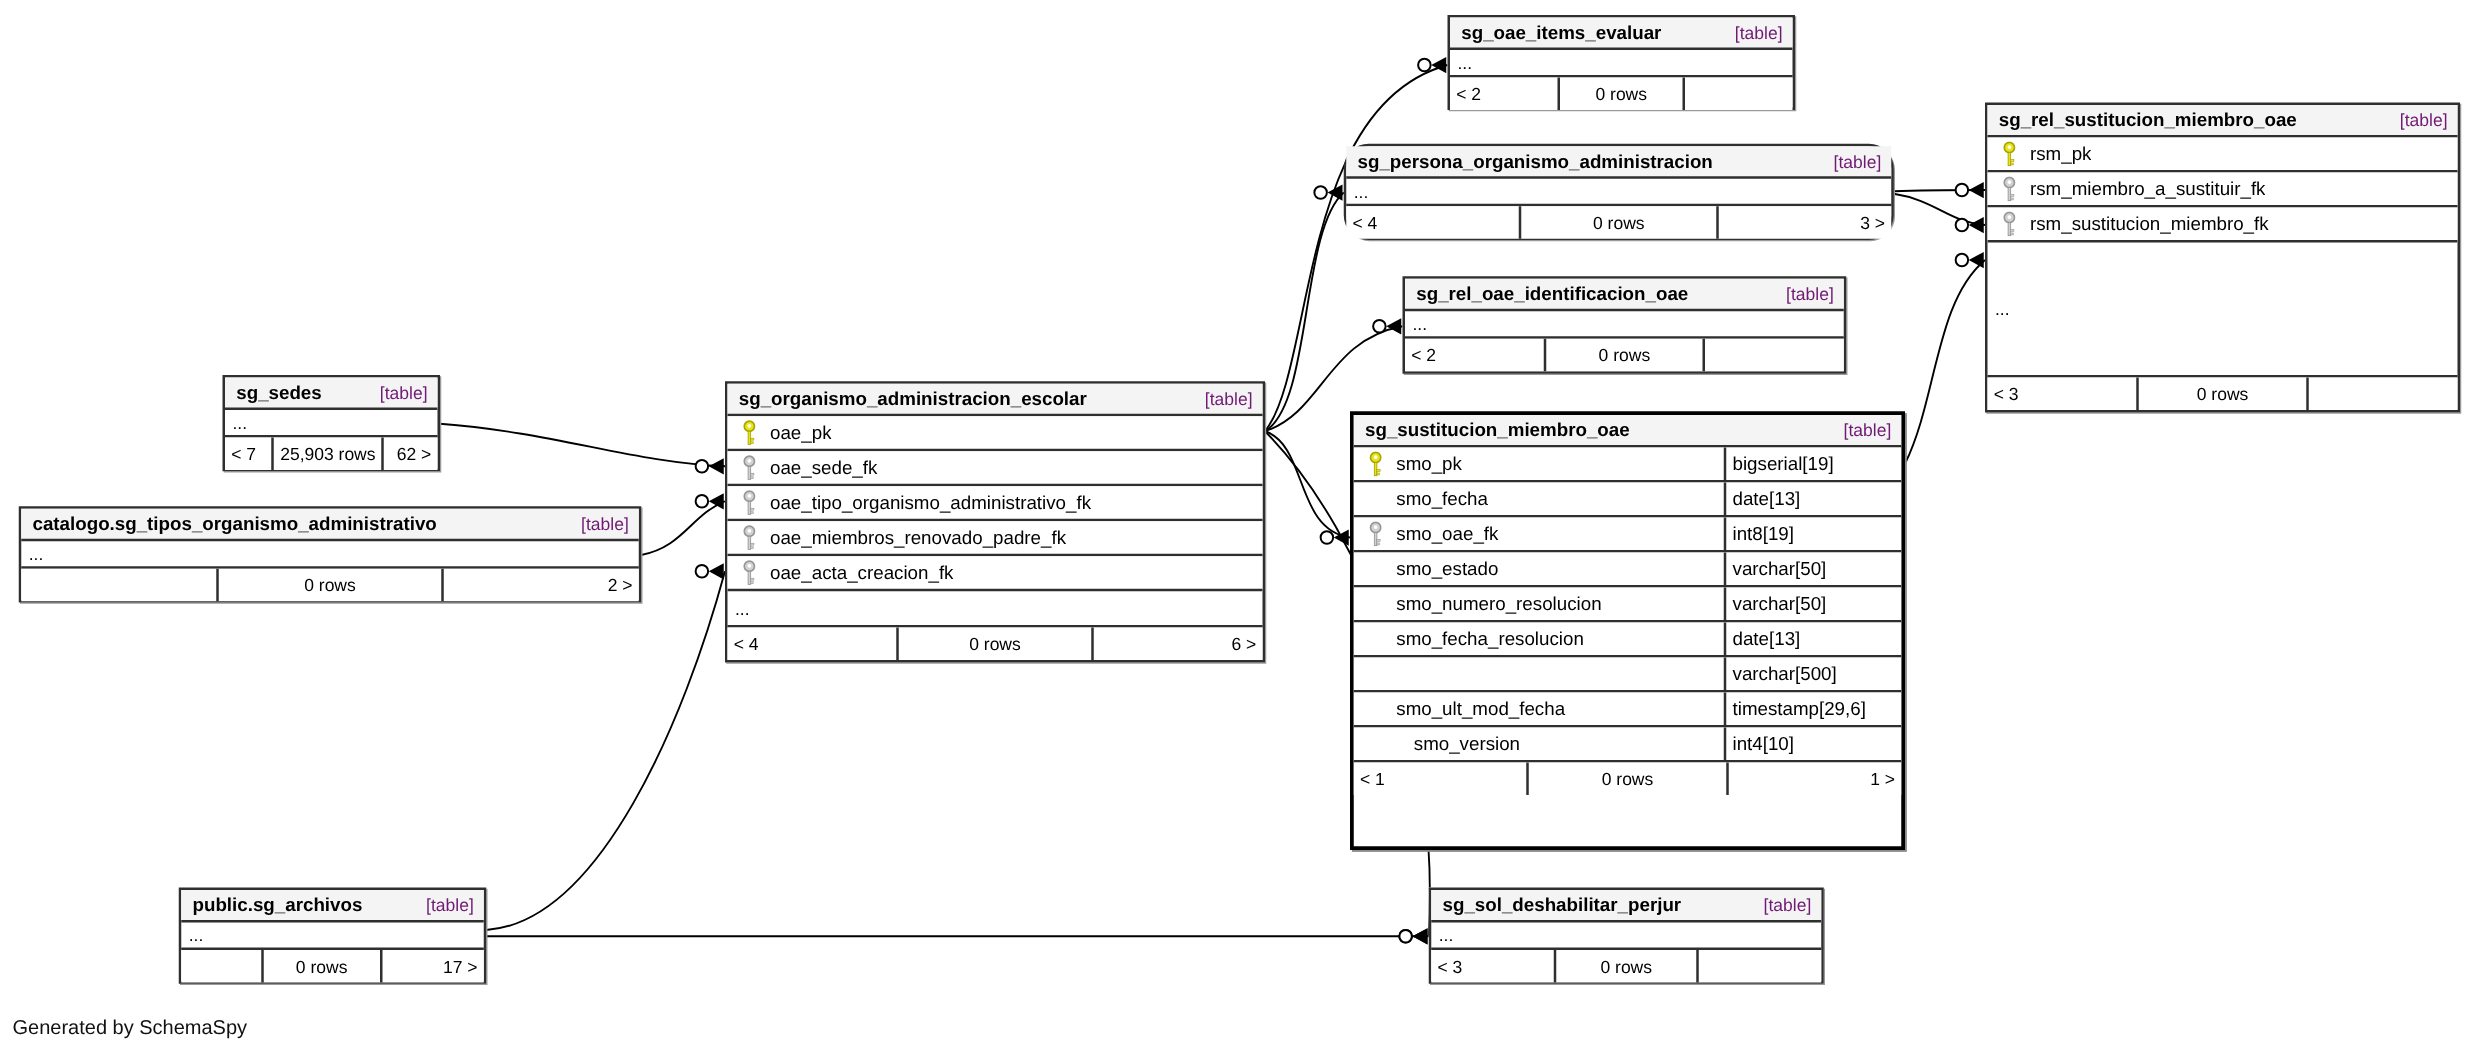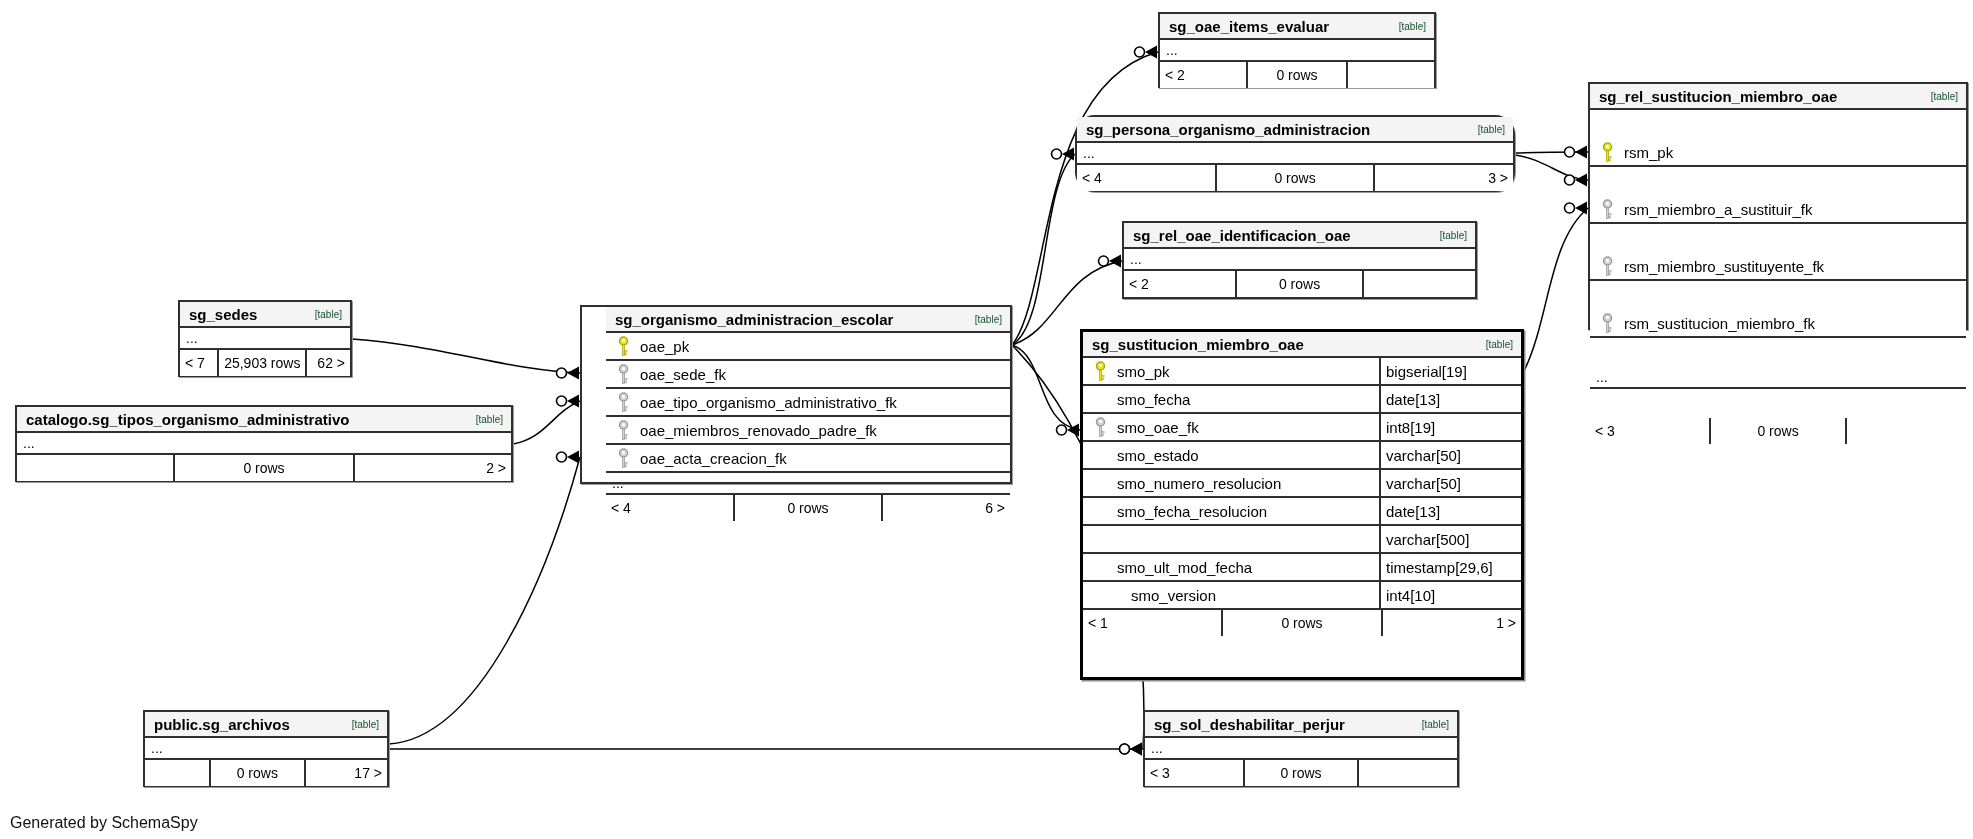--- a/index.html
+++ b/index.html
@@ -5,21 +5,21 @@
   html,body{margin:0;padding:0;background:#ffffff;}
   body{font-family:"Liberation Sans","DejaVu Sans",sans-serif;}
   #canvas{position:relative;width:1973px;height:839px;background:#ffffff;overflow:hidden;}
   #wires{position:absolute;left:0;top:0;width:1973px;height:839px;}
   .tbl{position:absolute;box-sizing:border-box;border:2px solid #2f2f2f;background:#ffffff;
        display:flex;flex-direction:column;box-shadow:1px 1px 0 #9a9a9a;}
   .tbl.focal{border:3px solid #000000;box-shadow:1.5px 1.5px 0 #8a8a8a;}
   .thead{box-sizing:border-box;height:26px;flex:0 0 26px;background:#f4f4f4;border-bottom:2px solid #2f2f2f;
          display:flex;align-items:center;justify-content:space-between;padding:0 8px 0 9px;}
   .tname{font-weight:bold;font-size:15px;color:#000;white-space:nowrap;}
-  .ttag{font-size:10px;color:#14532d;white-space:nowrap;padding-left:14px;}
+  .ttag{font-size:14px;color:#701a75;white-space:nowrap;padding-left:14px;}
   .trow{box-sizing:border-box;height:28px;flex:0 0 28px;display:flex;align-items:center;
         border-bottom:2px solid #2f2f2f;background:#fff;}
   .trow:last-of-type{border-bottom:none;}
   .kicon{width:34px;flex:0 0 34px;display:flex;justify-content:center;align-items:center;}
   .cname{font-size:15px;color:#000;white-space:nowrap;overflow:hidden;}
   .ctype{box-sizing:border-box;width:142px;flex:0 0 142px;align-self:stretch;display:flex;align-items:center;
          border-left:2px solid #2f2f2f;padding-left:5px;font-size:15px;white-space:nowrap;}
   .erow{flex:1 1 auto;display:flex;align-items:center;border-bottom:2px solid #2f2f2f;
         padding-left:6px;font-size:14px;color:#000;min-height:20px;}
   .tfoot{box-sizing:border-box;height:26px;flex:0 0 26px;display:flex;align-items:stretch;background:#fff;}
@@ -79,21 +79,21 @@
         <span class="tname">sg_oae_items_evaluar</span>
         <span class="ttag">[table]</span>
       </div>
       <div class="erow">...</div>
       <div class="tfoot">
         <span class="fcell left" style="flex: 1 1 0px;">&lt; 2</span>
         <span class="fcell center" style="flex: 1.15 1 0px;">0 rows</span>
         <span class="fcell right" style="flex: 1 1 0px;"></span>
       </div>
     </div>
-    <div class="tbl" style="left: 1588px; top: 82px; width: 380px; height: 248px; gap: 29px;">
+    <div class="tbl" style="left: 1588px; top: 82px; width: 380px; height: 248px;">
       <div class="thead">
         <span class="tname">sg_rel_sustitucion_miembro_oae</span>
         <span class="ttag">[table]</span>
       </div>
       <div class="trow">
         <span class="kicon">
           <svg width="13" height="21" viewBox="0 0 13 21" aria-hidden="true">
             <circle cx="6.5" cy="5" r="4.1" fill="#e8e41c" stroke="#a8a400" stroke-width="1.3"></circle>
             <circle cx="6.5" cy="4.6" r="1.5" fill="#ffffff"></circle>
             <rect x="5.5" y="9" width="2" height="10.5" fill="#e8e41c" stroke="#a8a400" stroke-width="0.7"></rect>
@@ -118,32 +118,20 @@
       <div class="trow">
         <span class="kicon">
           <svg width="13" height="21" viewBox="0 0 13 21" aria-hidden="true">
             <circle cx="6.5" cy="5" r="4.1" fill="#d2d2d2" stroke="#969696" stroke-width="1.3"></circle>
             <circle cx="6.5" cy="4.6" r="1.5" fill="#ffffff"></circle>
             <rect x="5.5" y="9" width="2" height="10.5" fill="#d2d2d2" stroke="#969696" stroke-width="0.7"></rect>
             <rect x="7.3" y="14.6" width="2.8" height="1.5" fill="#d2d2d2" stroke="#969696" stroke-width="0.5"></rect>
             <rect x="7.3" y="17.4" width="2.3" height="1.5" fill="#d2d2d2" stroke="#969696" stroke-width="0.5"></rect>
           </svg>
         </span>
-        <span class="cname">rsm_miembro_sustituyente_fk</span>
-      </div>
-      <div class="trow">
-        <span class="kicon">
-          <svg width="13" height="21" viewBox="0 0 13 21" aria-hidden="true">
-            <circle cx="6.5" cy="5" r="4.1" fill="#d2d2d2" stroke="#969696" stroke-width="1.3"></circle>
-            <circle cx="6.5" cy="4.6" r="1.5" fill="#ffffff"></circle>
-            <rect x="5.5" y="9" width="2" height="10.5" fill="#d2d2d2" stroke="#969696" stroke-width="0.7"></rect>
-            <rect x="7.3" y="14.6" width="2.8" height="1.5" fill="#d2d2d2" stroke="#969696" stroke-width="0.5"></rect>
-            <rect x="7.3" y="17.4" width="2.3" height="1.5" fill="#d2d2d2" stroke="#969696" stroke-width="0.5"></rect>
-          </svg>
-        </span>
         <span class="cname">rsm_sustitucion_miembro_fk</span>
       </div>
       <div class="erow">...</div>
       <div class="tfoot">
         <span class="fcell left" style="flex: 1 1 0px;">&lt; 3</span>
         <span class="fcell center" style="flex: 1.15 1 0px;">0 rows</span>
         <span class="fcell right" style="flex: 1 1 0px;"></span>
       </div>
     </div>
     <div class="tbl" style="left: 1075px; top: 115px; width: 440px; height: 77px; border-radius: 20px;">
@@ -187,21 +175,21 @@
         <span class="tname">catalogo.sg_tipos_organismo_administrativo</span>
         <span class="ttag">[table]</span>
       </div>
       <div class="erow">...</div>
       <div class="tfoot">
         <span class="fcell left" style="flex: 1 1 0px;"></span>
         <span class="fcell center" style="flex: 1.15 1 0px;">0 rows</span>
         <span class="fcell right" style="flex: 1 1 0px;">2 &gt;</span>
       </div>
     </div>
-    <div class="tbl" style="left: 580px; top: 305px; width: 432px; height: 179px; padding-left: 24px;">
+    <div class="tbl" style="left: 580px; top: 305px; width: 432px; height: 225px;">
       <div class="thead">
         <span class="tname">sg_organismo_administracion_escolar</span>
         <span class="ttag">[table]</span>
       </div>
       <div class="trow">
         <span class="kicon">
           <svg width="13" height="21" viewBox="0 0 13 21" aria-hidden="true">
             <circle cx="6.5" cy="5" r="4.1" fill="#e8e41c" stroke="#a8a400" stroke-width="1.3"></circle>
             <circle cx="6.5" cy="4.6" r="1.5" fill="#ffffff"></circle>
             <rect x="5.5" y="9" width="2" height="10.5" fill="#e8e41c" stroke="#a8a400" stroke-width="0.7"></rect>

